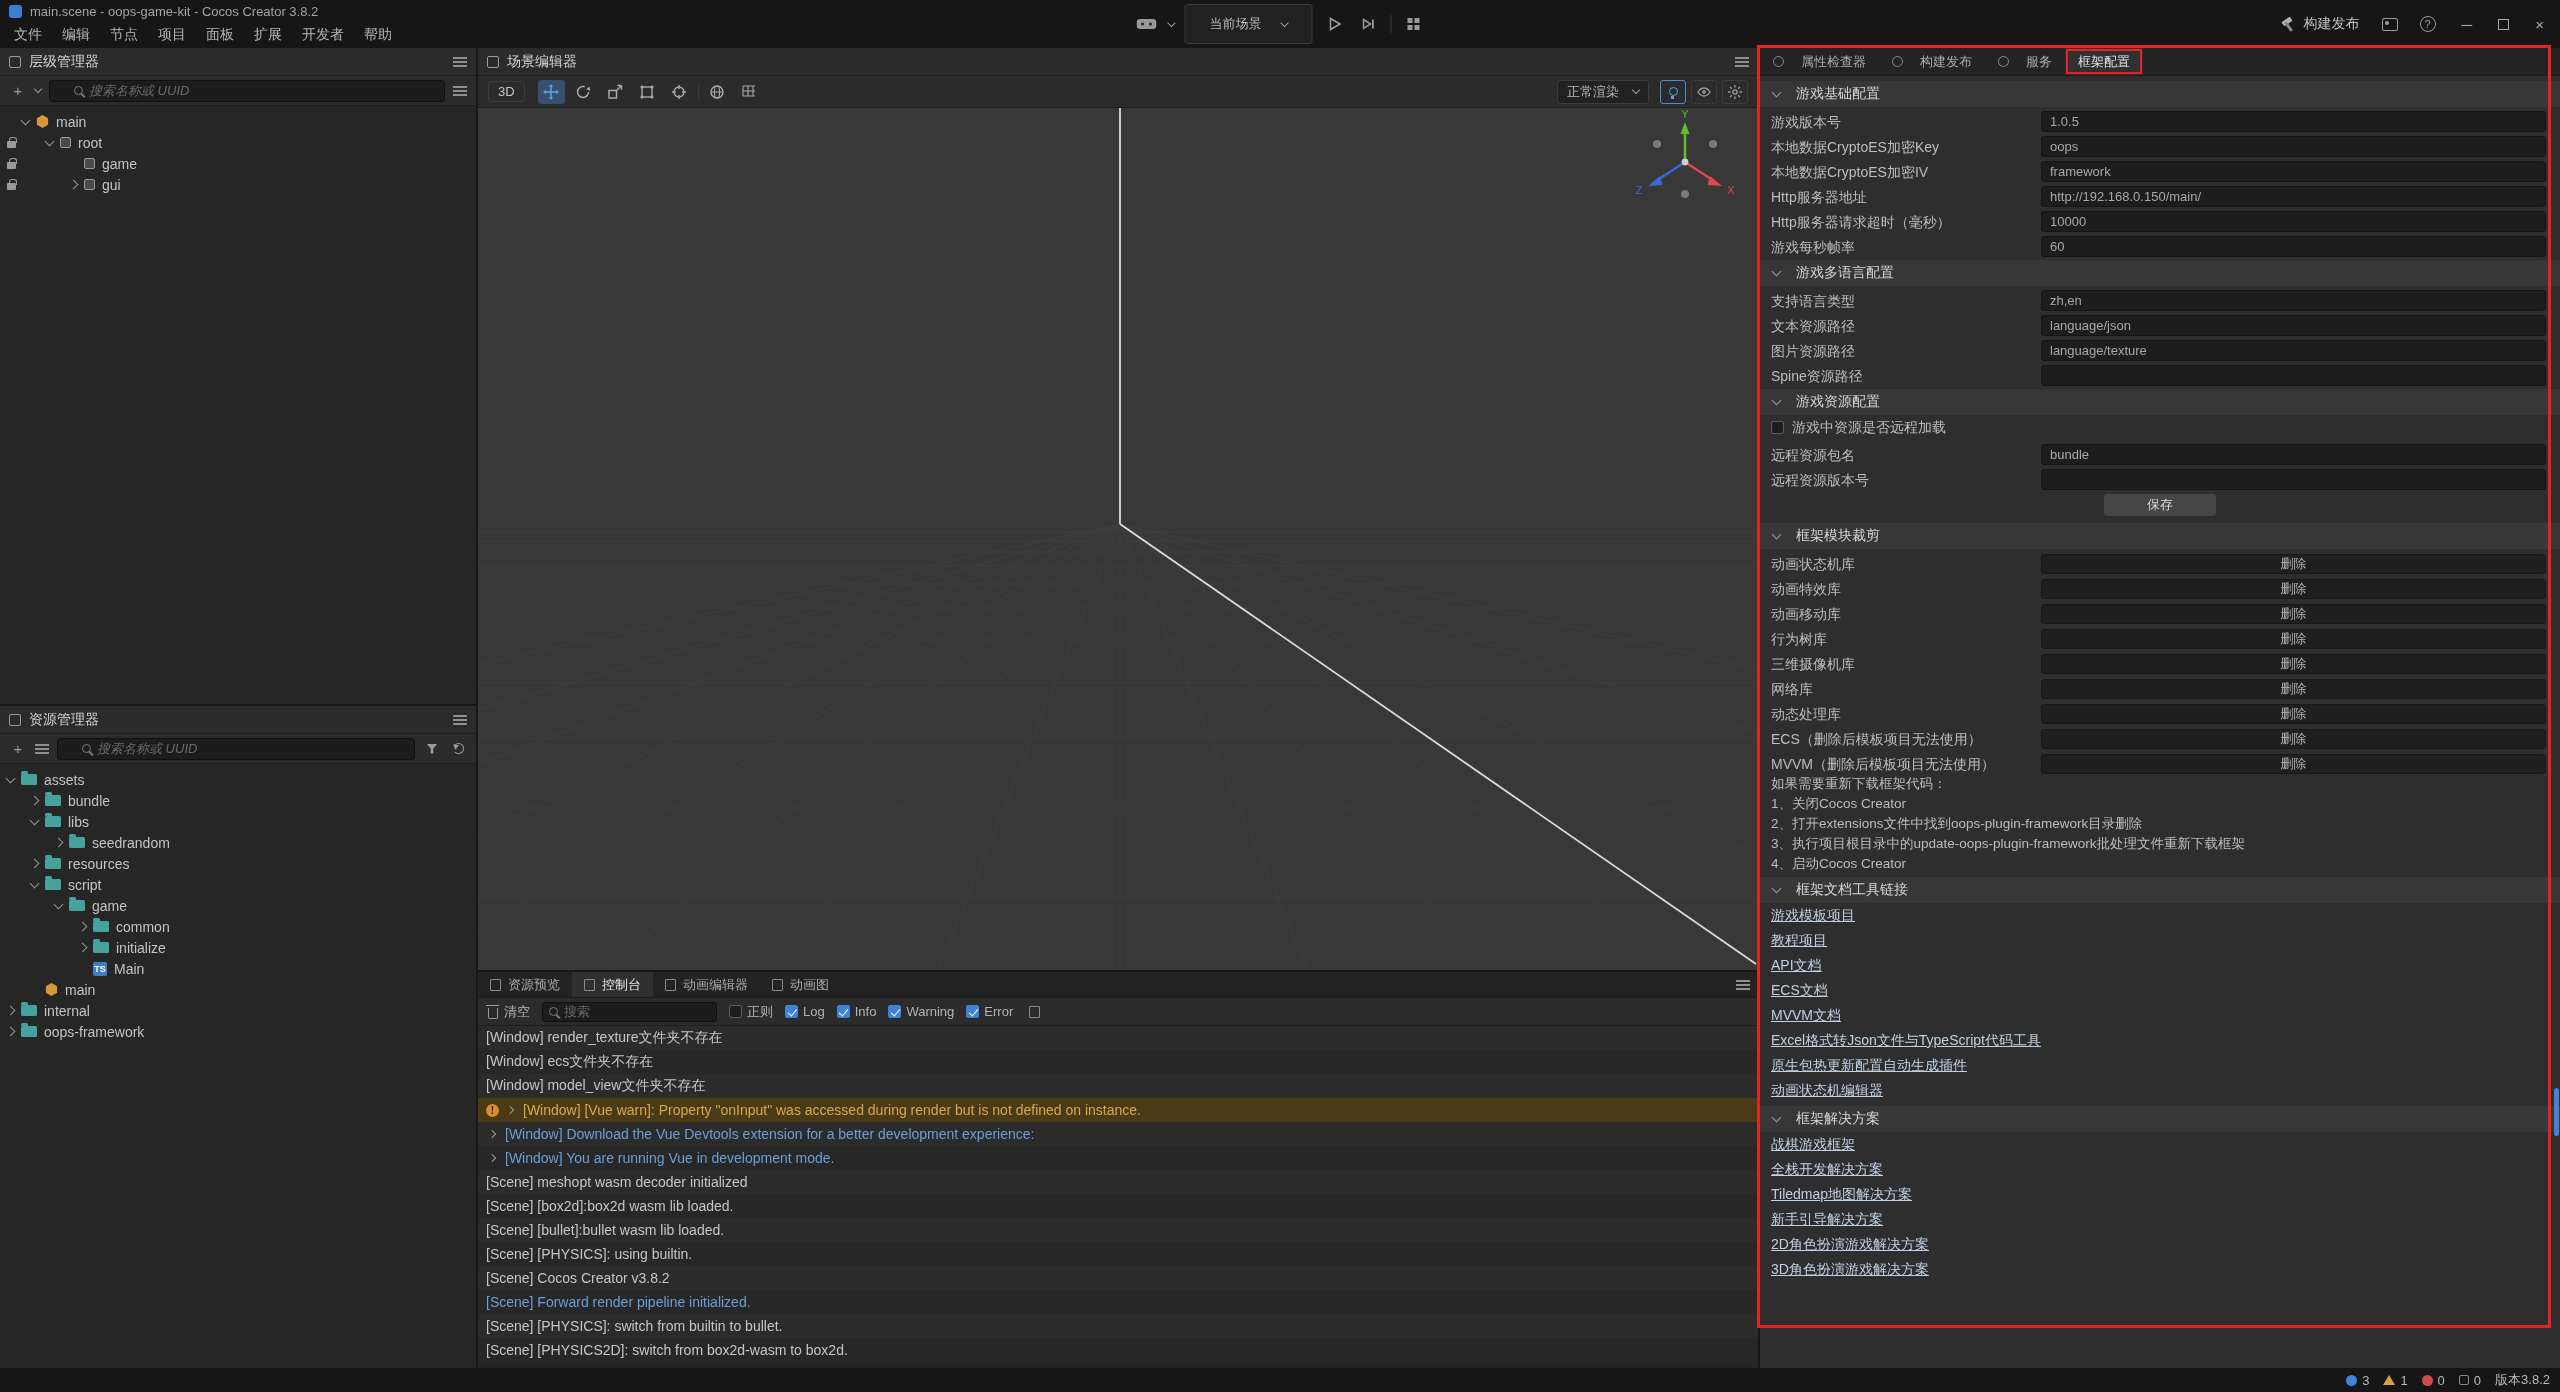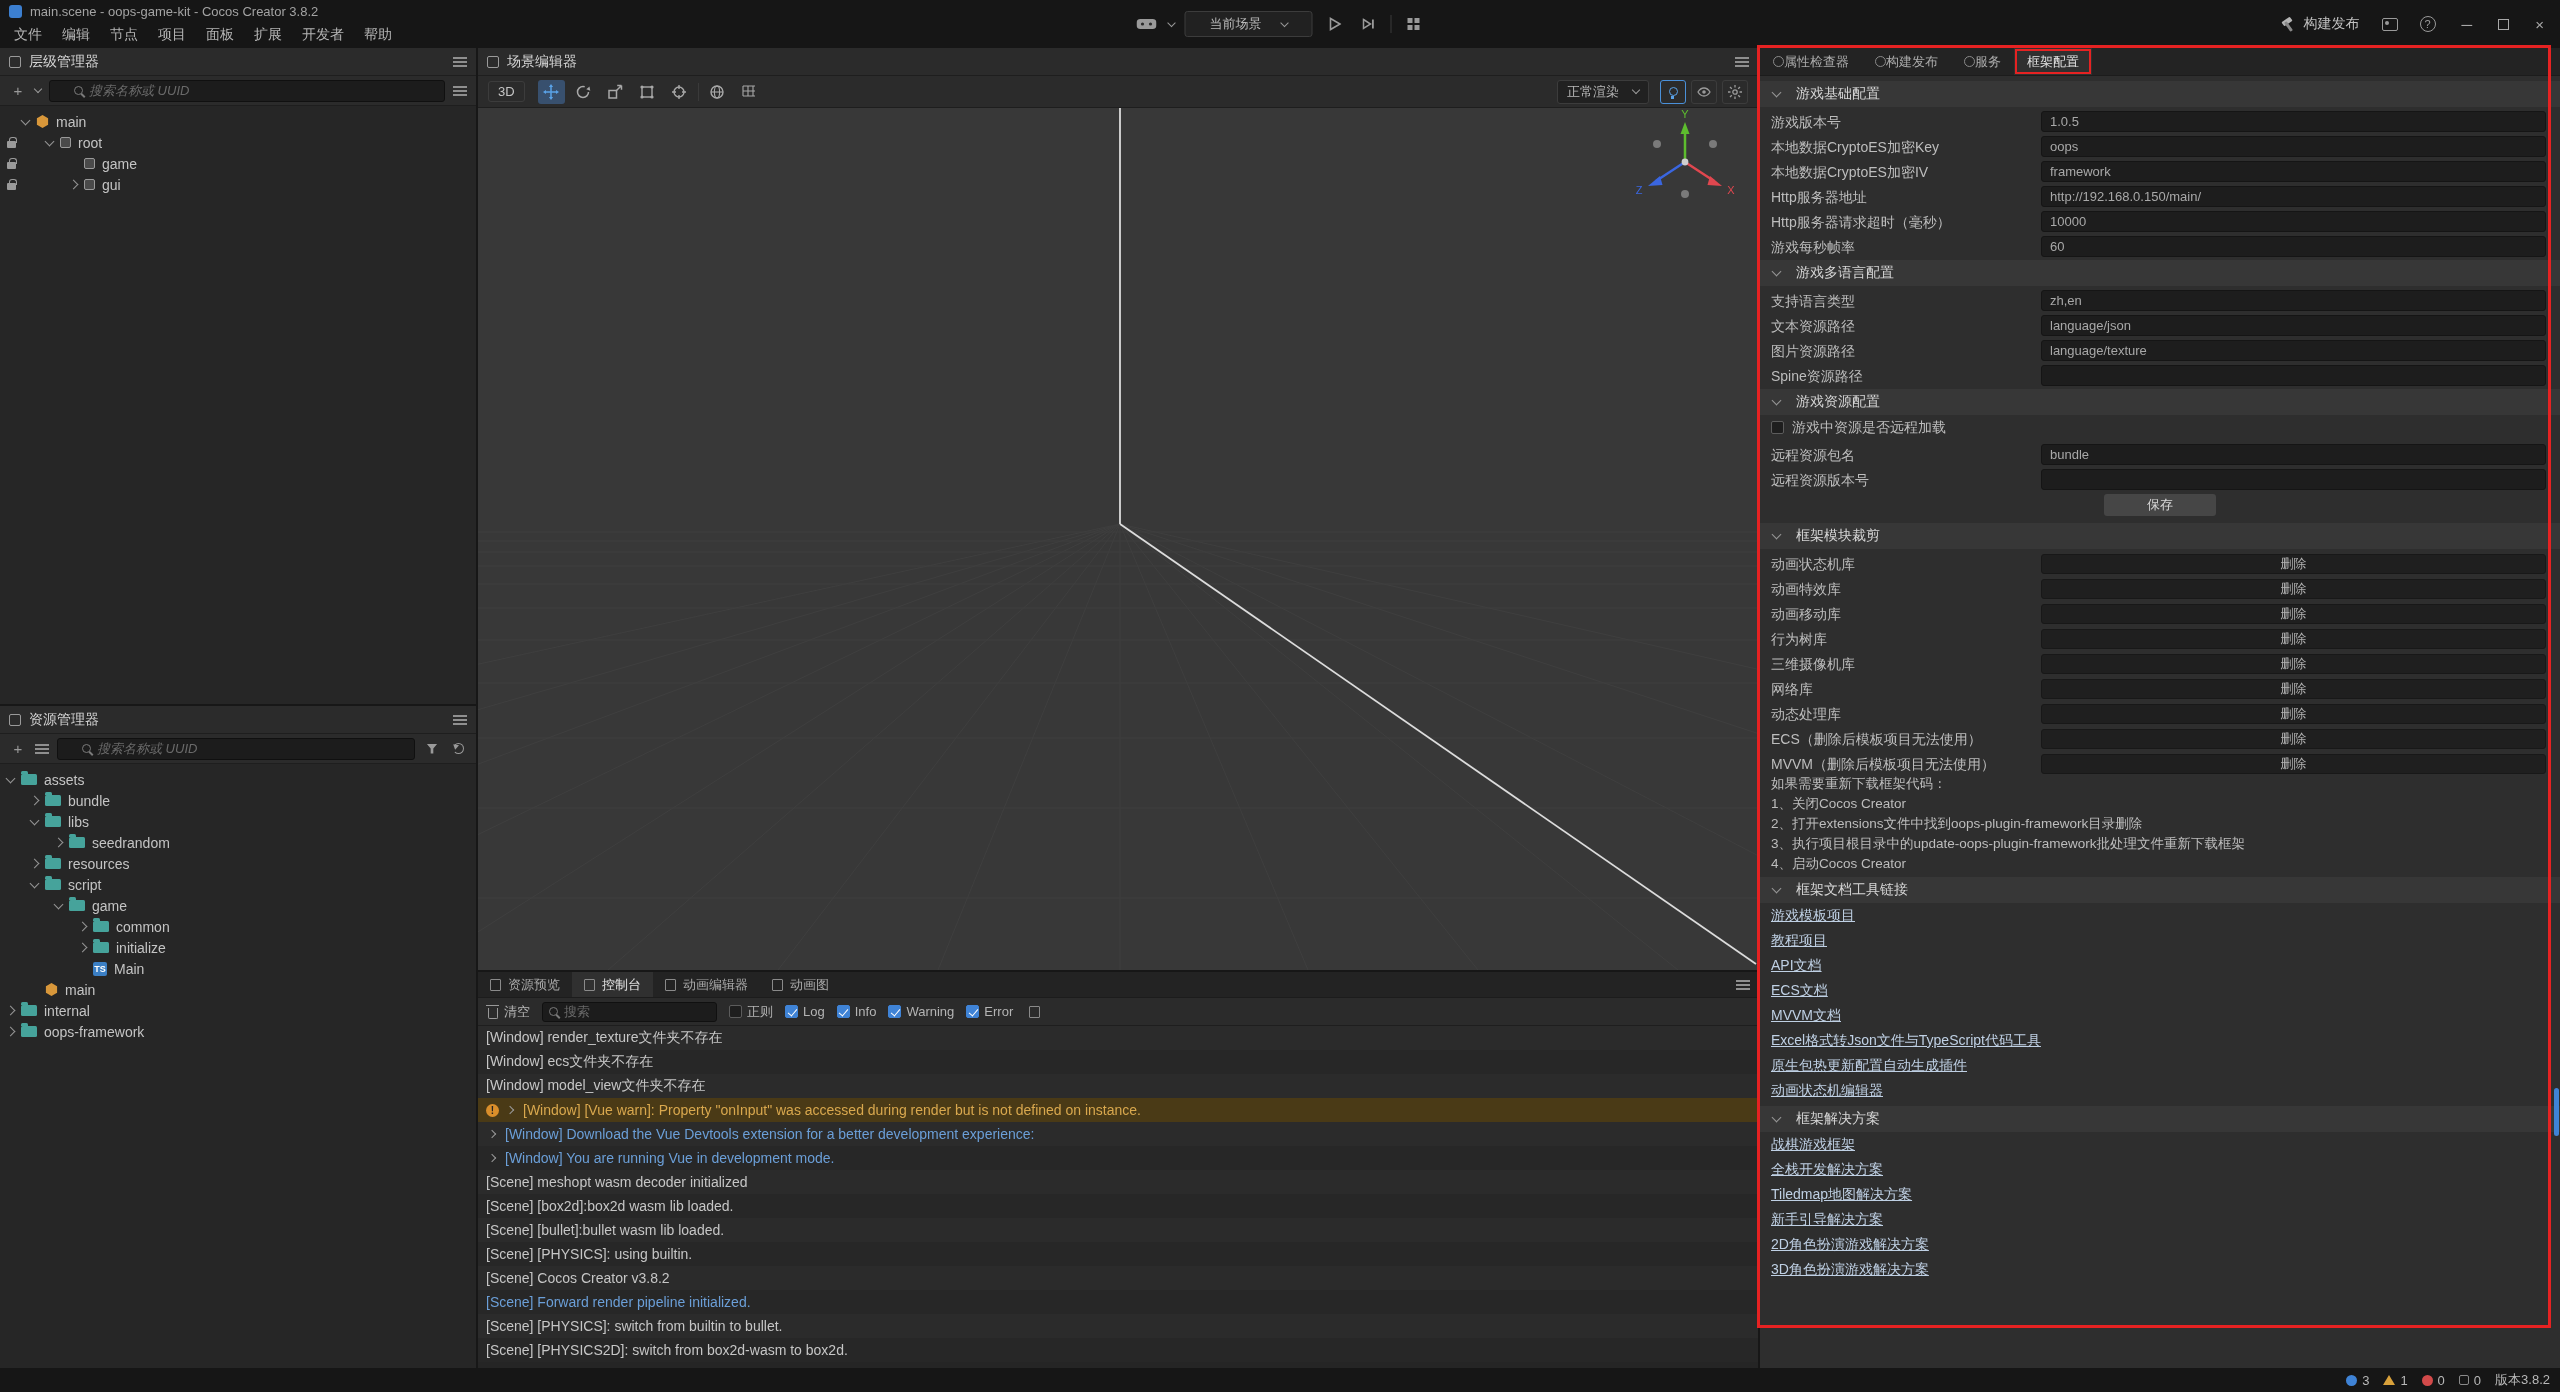--- a/index.html
+++ b/index.html
@@ -7,21 +7,21 @@
   font-family:"Liberation Sans","DejaVu Sans",sans-serif;color:#c8c8c8;font-size:14px}
 .app{position:absolute;inset:0;display:flex;flex-direction:column}
 
 
 .titlebar{height:48px;background:#161616;position:relative;flex:none;z-index:5}
 .title-row{height:22px;display:flex;align-items:center;gap:8px;padding-left:9px;font-size:13px;color:#a3a3a3}
 .logo{width:13px;height:13px;border-radius:3px;background:#3c7fd0;flex:none}
 .menu-row{display:flex;height:26px;align-items:center;padding-left:4px}
 .menu-item{padding:0 10px;font-size:14px;color:#b5b5b5;height:100%;display:flex;align-items:center}
 .center-controls{position:absolute;left:50%;top:0;height:48px;transform:translateX(-50%);display:flex;align-items:center;gap:10px}
-.scene-select{display:flex;align-items:center;gap:20px;background:#212121;border:1px solid #3c3c3c;border-radius:3px;height:26px;padding:0 24px;font-size:13px;color:#b8b8b8}
+.scene-select{display:flex;align-items:center;gap:20px;background:#212121;border:1px solid #3c3c3c;border-radius:3px;height:40px;padding:0 24px;font-size:13px;color:#b8b8b8}
 .toolbtn{width:24px;height:24px;display:flex;align-items:center;justify-content:center;color:#9a9a9a}
 .divider-v{width:1px;height:18px;background:#3a3a3a}
 .right-controls{position:absolute;right:0;top:0;height:48px;display:flex;align-items:center;gap:22px;padding-right:16px}
 .build-btn{display:flex;align-items:center;gap:8px;color:#c0c0c0;font-size:14px}
 .win-btns{display:flex;gap:26px;align-items:center;color:#a8a8a8;font-size:15px;margin-left:4px}
 .win-box{width:11px;height:11px;border:1.5px solid #a8a8a8}
 .helpc{width:16px;height:16px;border:1.5px solid #9a9a9a;border-radius:50%;display:flex;align-items:center;justify-content:center;font-size:11px;color:#9a9a9a}
 .imgicon{width:16px;height:13px;border:1.5px solid #9a9a9a;border-radius:2px;position:relative}
 .imgicon::after{content:'';position:absolute;left:2px;top:2px;width:4px;height:4px;border-radius:50%;background:#9a9a9a}
 .icon-hammer{position:relative;width:16px;height:15px}
@@ -109,21 +109,21 @@
 .log-row.even{background:#2b2b2b}
 .log-row.odd{background:#272727}
 .log-row.warn{background:#4a3a16;color:#d9a84e}
 .log-row.warn .log-text{color:#d9a84e}
 .log-row.info .log-text{color:#6b9fd8}
 .log-badge{width:13px;height:13px;border-radius:50%;background:#d98e2b;color:#222;font-size:10px;font-weight:bold;display:flex;align-items:center;justify-content:center;flex:none}
 .log-chev{width:6px;height:6px;border-right:1.6px solid #9a9a9a;border-bottom:1.6px solid #9a9a9a;transform:rotate(-45deg);flex:none;margin:0 5px 0 3px}
 
 
 .inspector-tabs{height:28px;flex:none;display:flex;align-items:stretch;background:#232323;border-bottom:1px solid #1c1c1c}
-.itab{display:flex;align-items:center;gap:0;padding:0 13px;font-size:13px;color:#ababab}
+.itab{display:flex;align-items:center;gap:17px;padding:0 13px;font-size:13px;color:#ababab}
 .itab.active{background:#303030;color:#e2e2e2;outline:2px solid #e62222;outline-offset:-3px}
 .itab .tab-icon{border-radius:50%;height:11px}
 .inspector-body{flex:1;background:#2e2e2e;overflow:hidden;position:relative;padding-top:2px}
 .isec-head{height:26px;display:flex;align-items:center;gap:9px;padding:0 10px;background:#373737;color:#d6d6d6;font-size:14px;margin-top:3px}
 .irow{height:25px;display:flex;align-items:flex-end;padding:0 14px 0 11px;font-size:14px;color:#bdbdbd}
 .irow-label{width:270px;flex:none;white-space:nowrap;overflow:hidden}
 .irow-value{flex:1;height:21px;background:#1d1d1d;border:1px solid #151515;border-radius:3px;color:#a8a8a8;font-size:13px;display:flex;align-items:center;padding:0 8px;white-space:nowrap;overflow:hidden}
 .del-btn{flex:1;height:20px;background:#1f1f1f;border:1px solid #181818;border-radius:3px;color:#b4b4b4;font-size:13px;display:flex;align-items:center;justify-content:center}
 .save-row{height:30px;display:flex;align-items:center;justify-content:center}
 .save-btn{width:112px;height:22px;background:#464646;border-radius:3px;color:#d8d8d8;font-size:13px;display:flex;align-items:center;justify-content:center}

